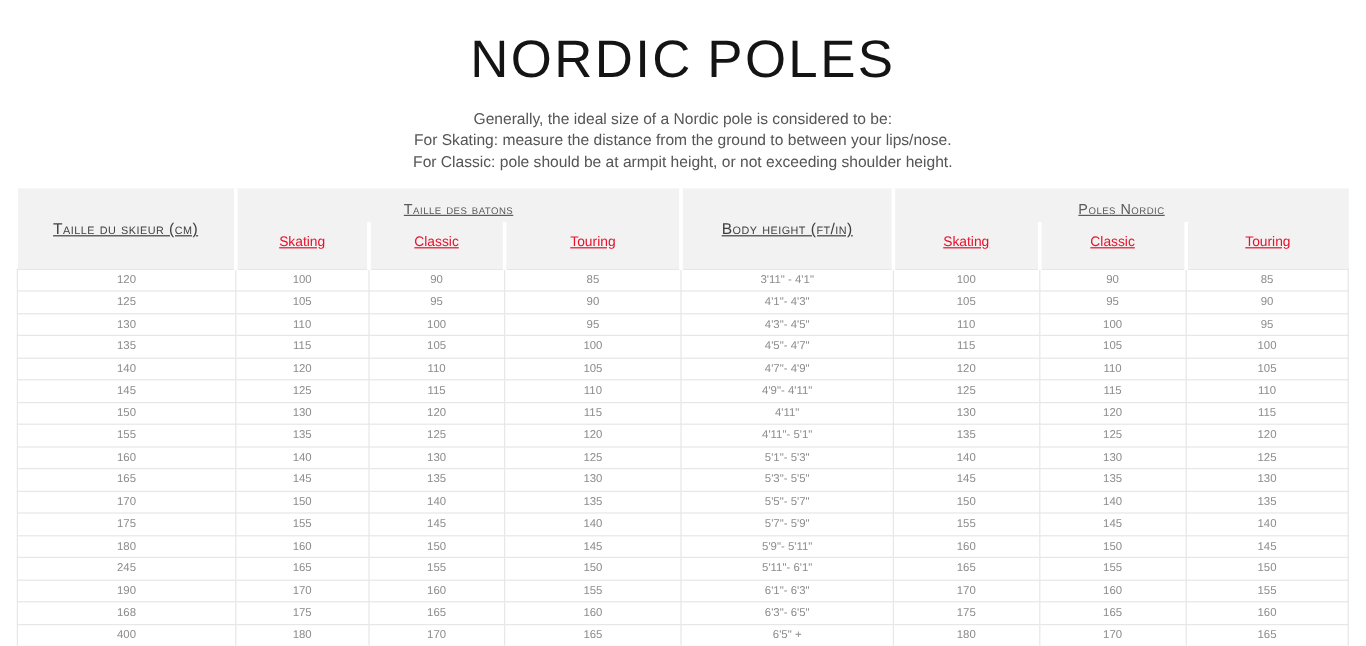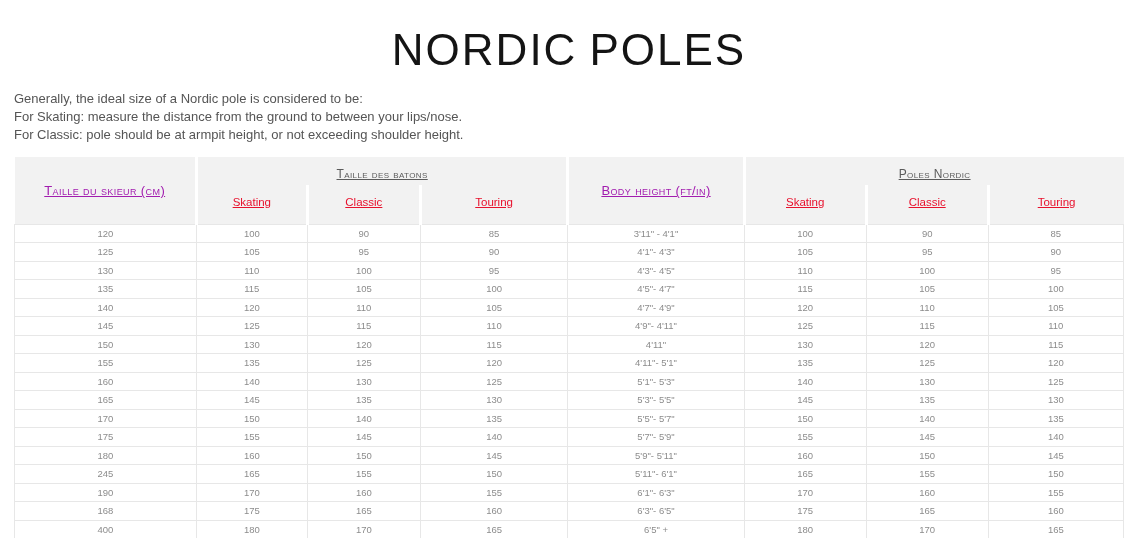--- a/index.html
+++ b/index.html
@@ -15,20 +15,21 @@
     margin-top: 26px;
     font-size: 44px;
     color: #141414;
     letter-spacing: 2px;
     line-height: 1.1;
   }
   .page-title .light { font-weight: normal; margin-right: 12px; }
   .page-title .bold  { font-weight: normal; }
   .intro {
     margin: 16px 14px 0 14px;
+    text-align: center;
   }
   .intro p {
     font-size: 13px;
     line-height: 18px;
     color: #555555;
   }
   table.sizing {
     width: 1110px;
     margin: 13px 14px 0 14px;
     border-collapse: collapse;
@@ -40,21 +41,21 @@
   }
   thead th {
     background: #f2f2f2;
     font-weight: normal;
     text-decoration: underline;
   }
   th.main-th {
     font-variant: small-caps;
     font-size: 13px;
     letter-spacing: 0.4px;
-    color: #a21caf;
+    color: #404040;
   }
   th.group-th {
     font-variant: small-caps;
     font-size: 12px;
     letter-spacing: 0.4px;
     color: #5b5b5b;
     height: 28px;
     padding-top: 6px;
   }
   th.sub-th {

